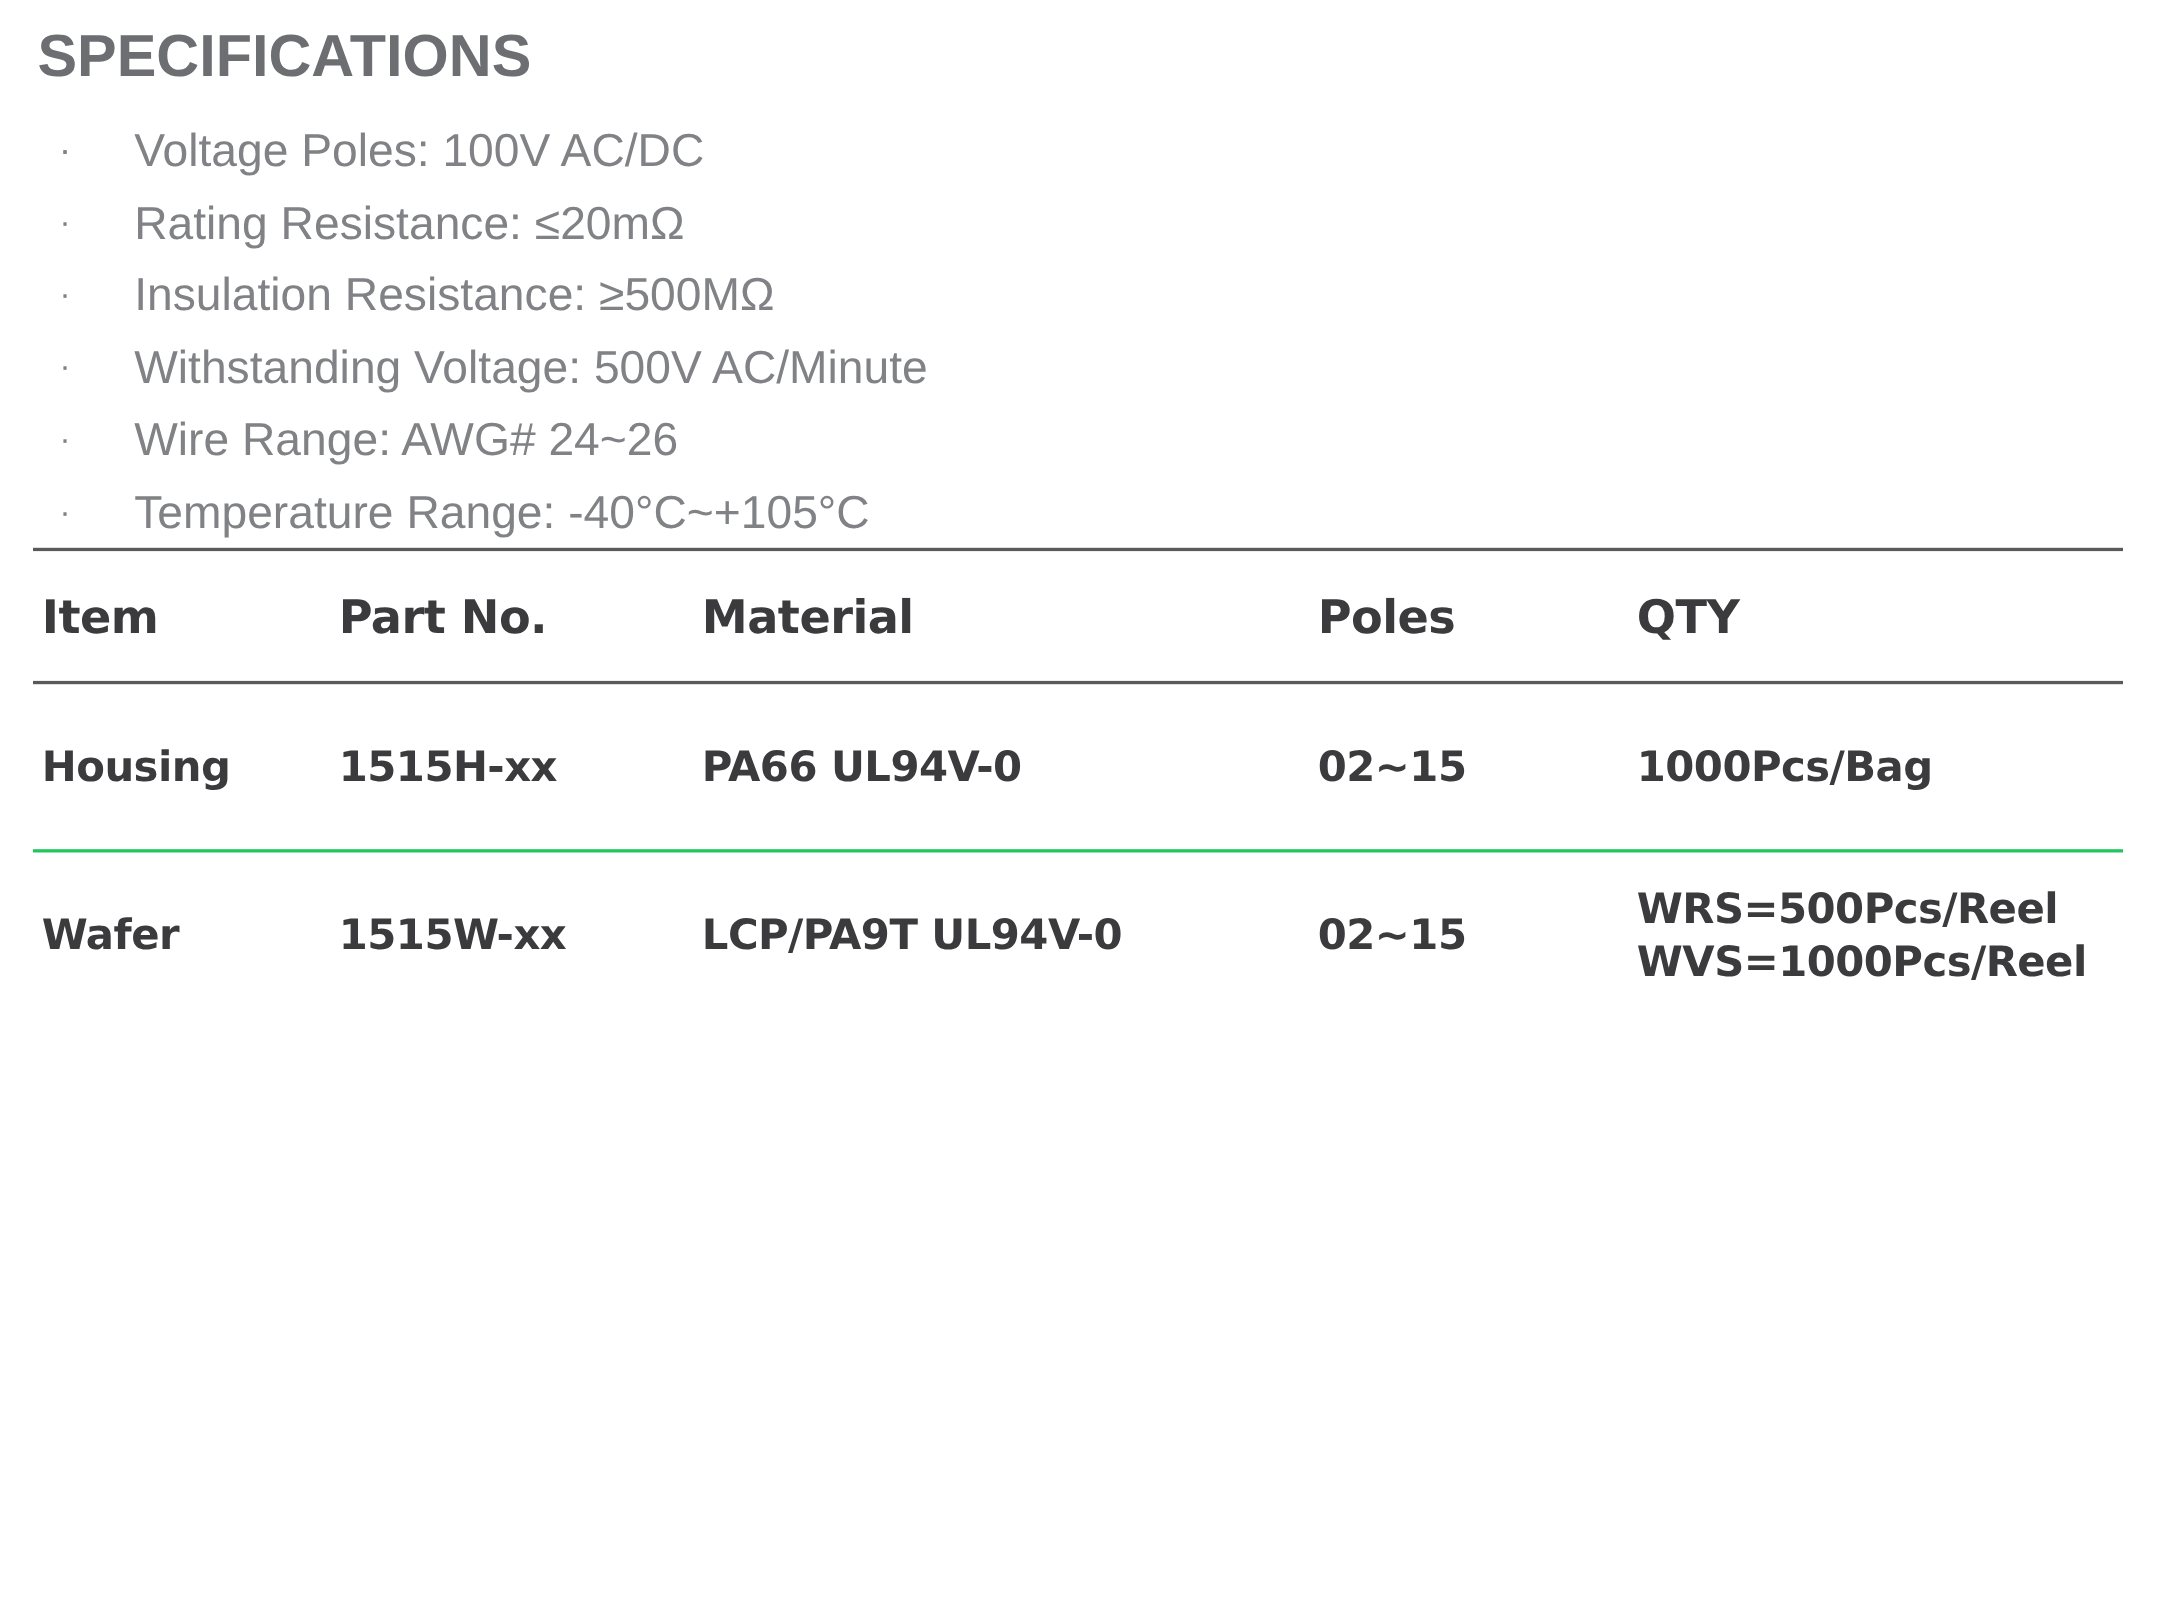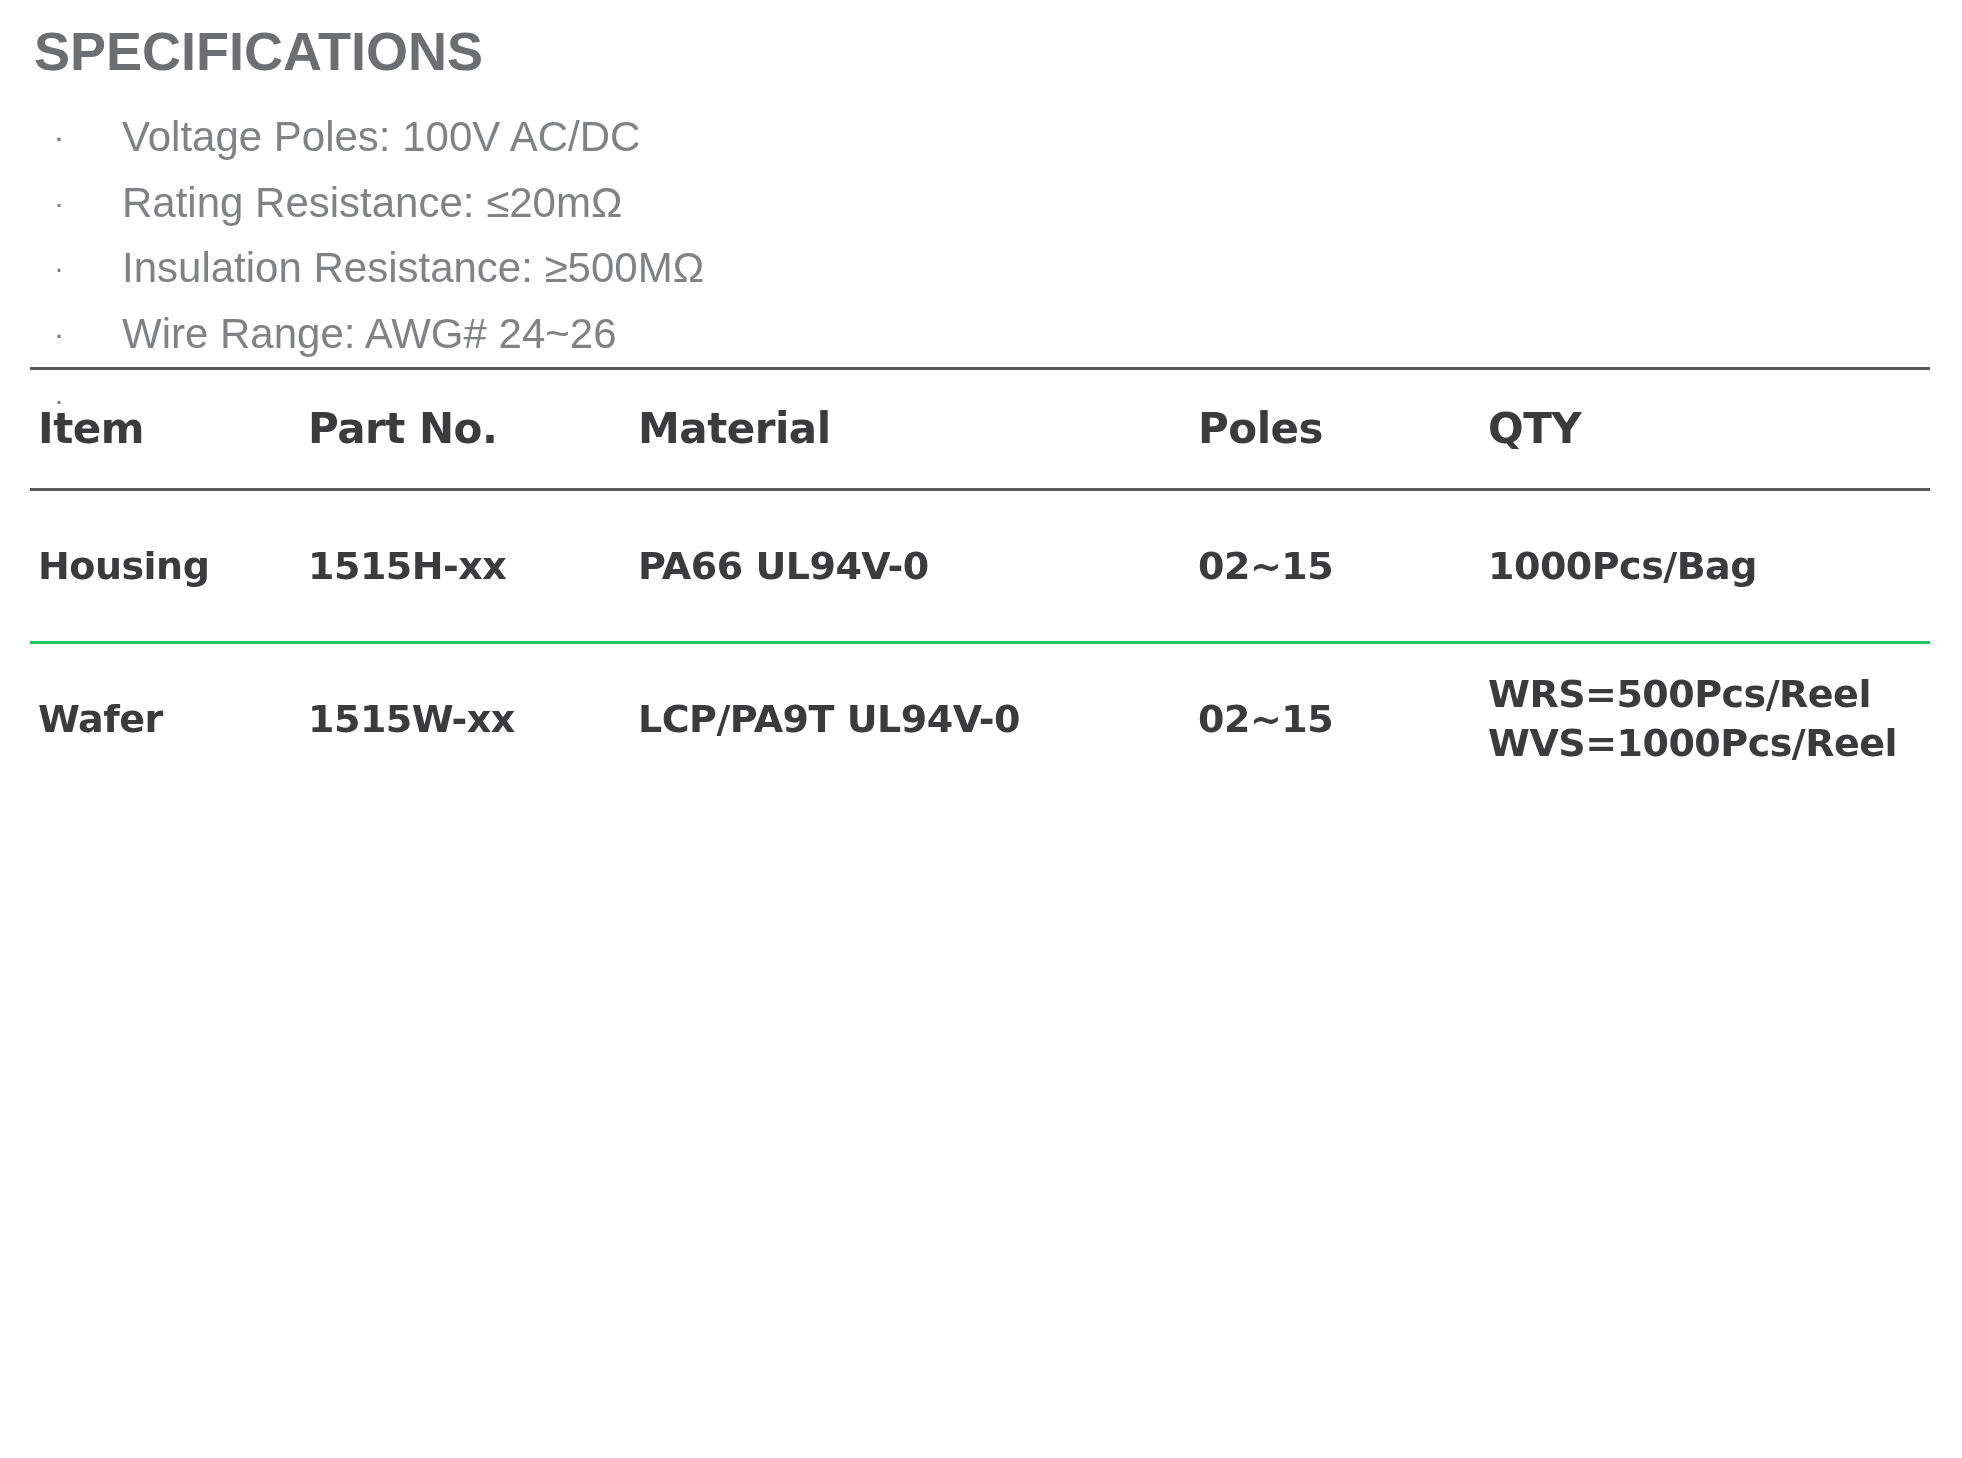--- a/index.html
+++ b/index.html
@@ -131,27 +131,29 @@
     <li>
       <span class="bullet">·</span>
       <span>Rating Resistance: ≤20mΩ</span>
     </li>
     <li>
       <span class="bullet">·</span>
       <span>Insulation Resistance: ≥500MΩ</span>
     </li>
     <li>
       <span class="bullet">·</span>
+      <span>Withstanding Voltage: 500V AC/Minute</span>
     </li>
     <li>
       <span class="bullet">·</span>
       <span>Wire Range: AWG# 24~26</span>
     </li>
     <li>
       <span class="bullet">·</span>
+      <span>Temperature Range: -40°C~+105°C</span>
     </li>
   </ul>
 
   <div class="table-wrap">
     <table class="spec-table">
       <colgroup>
         <col class="c-item">
         <col class="c-part">
         <col class="c-material">
         <col class="c-poles">

